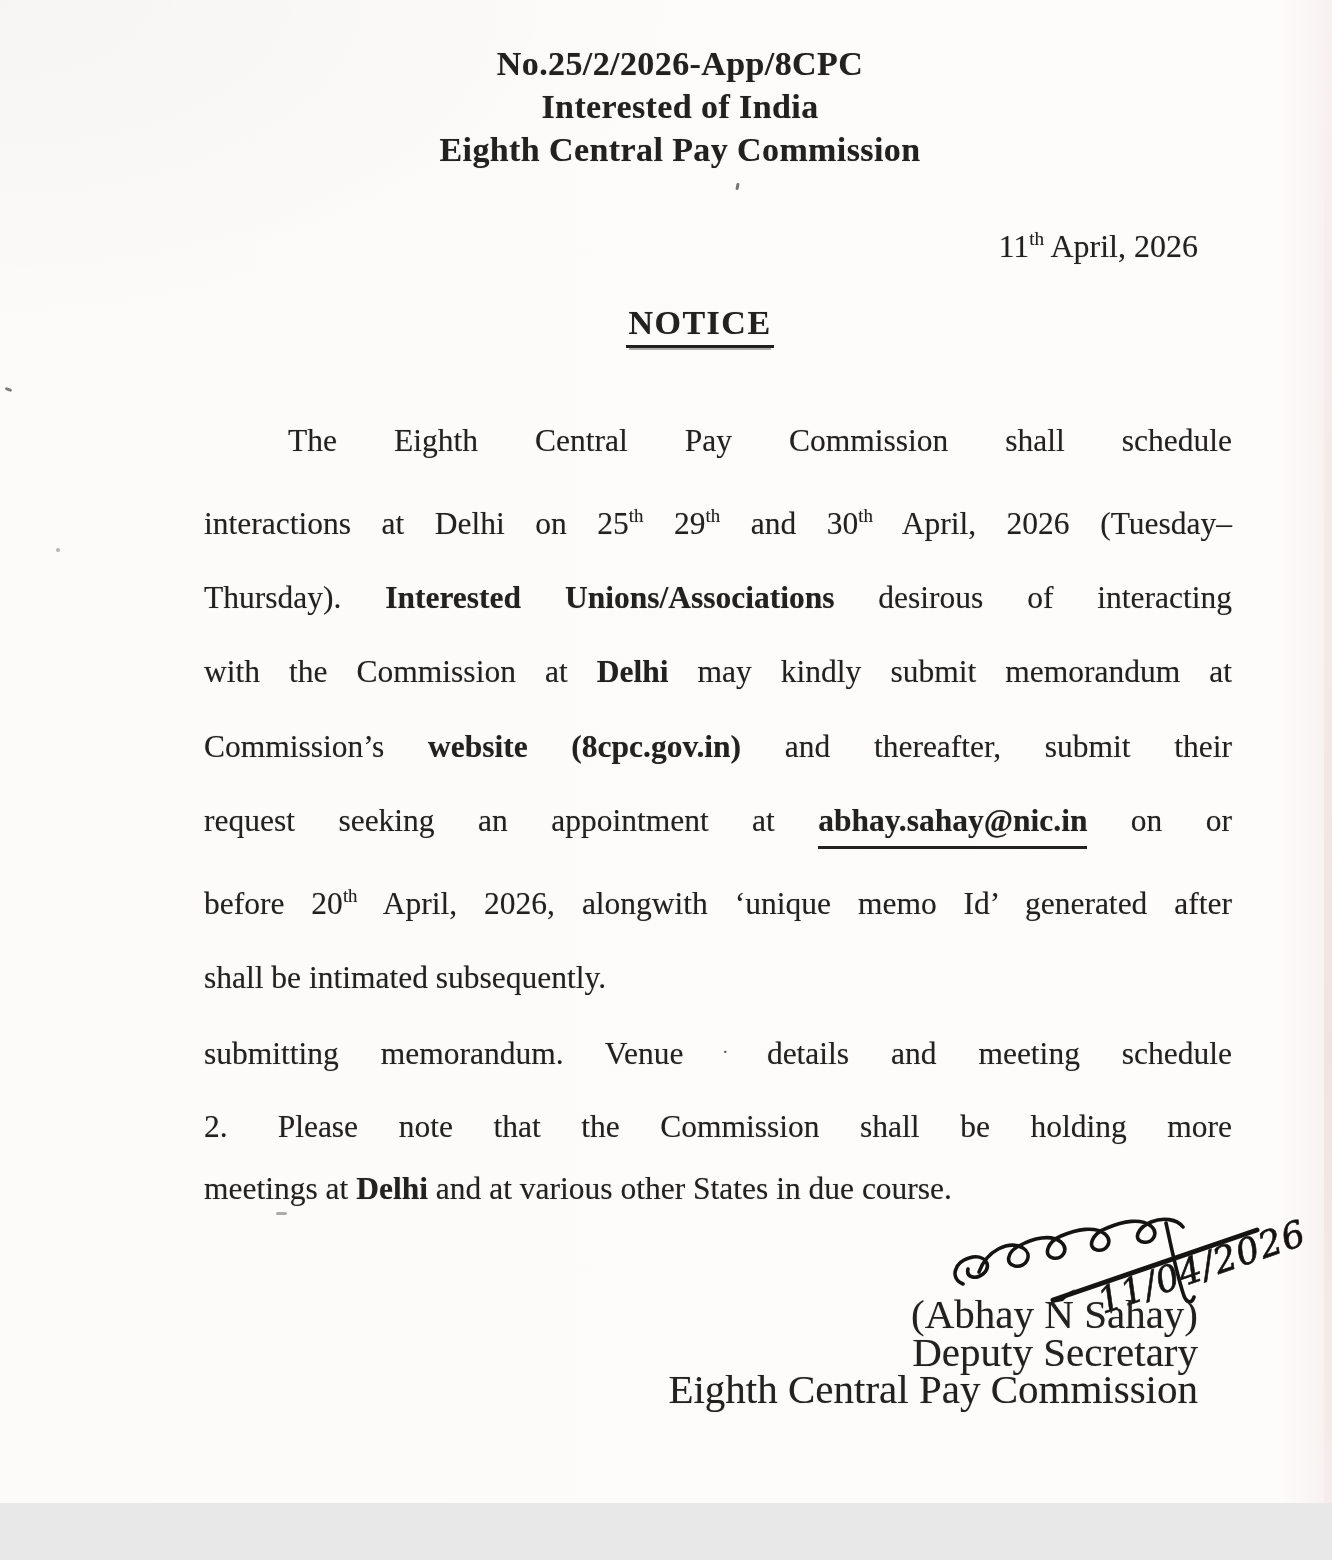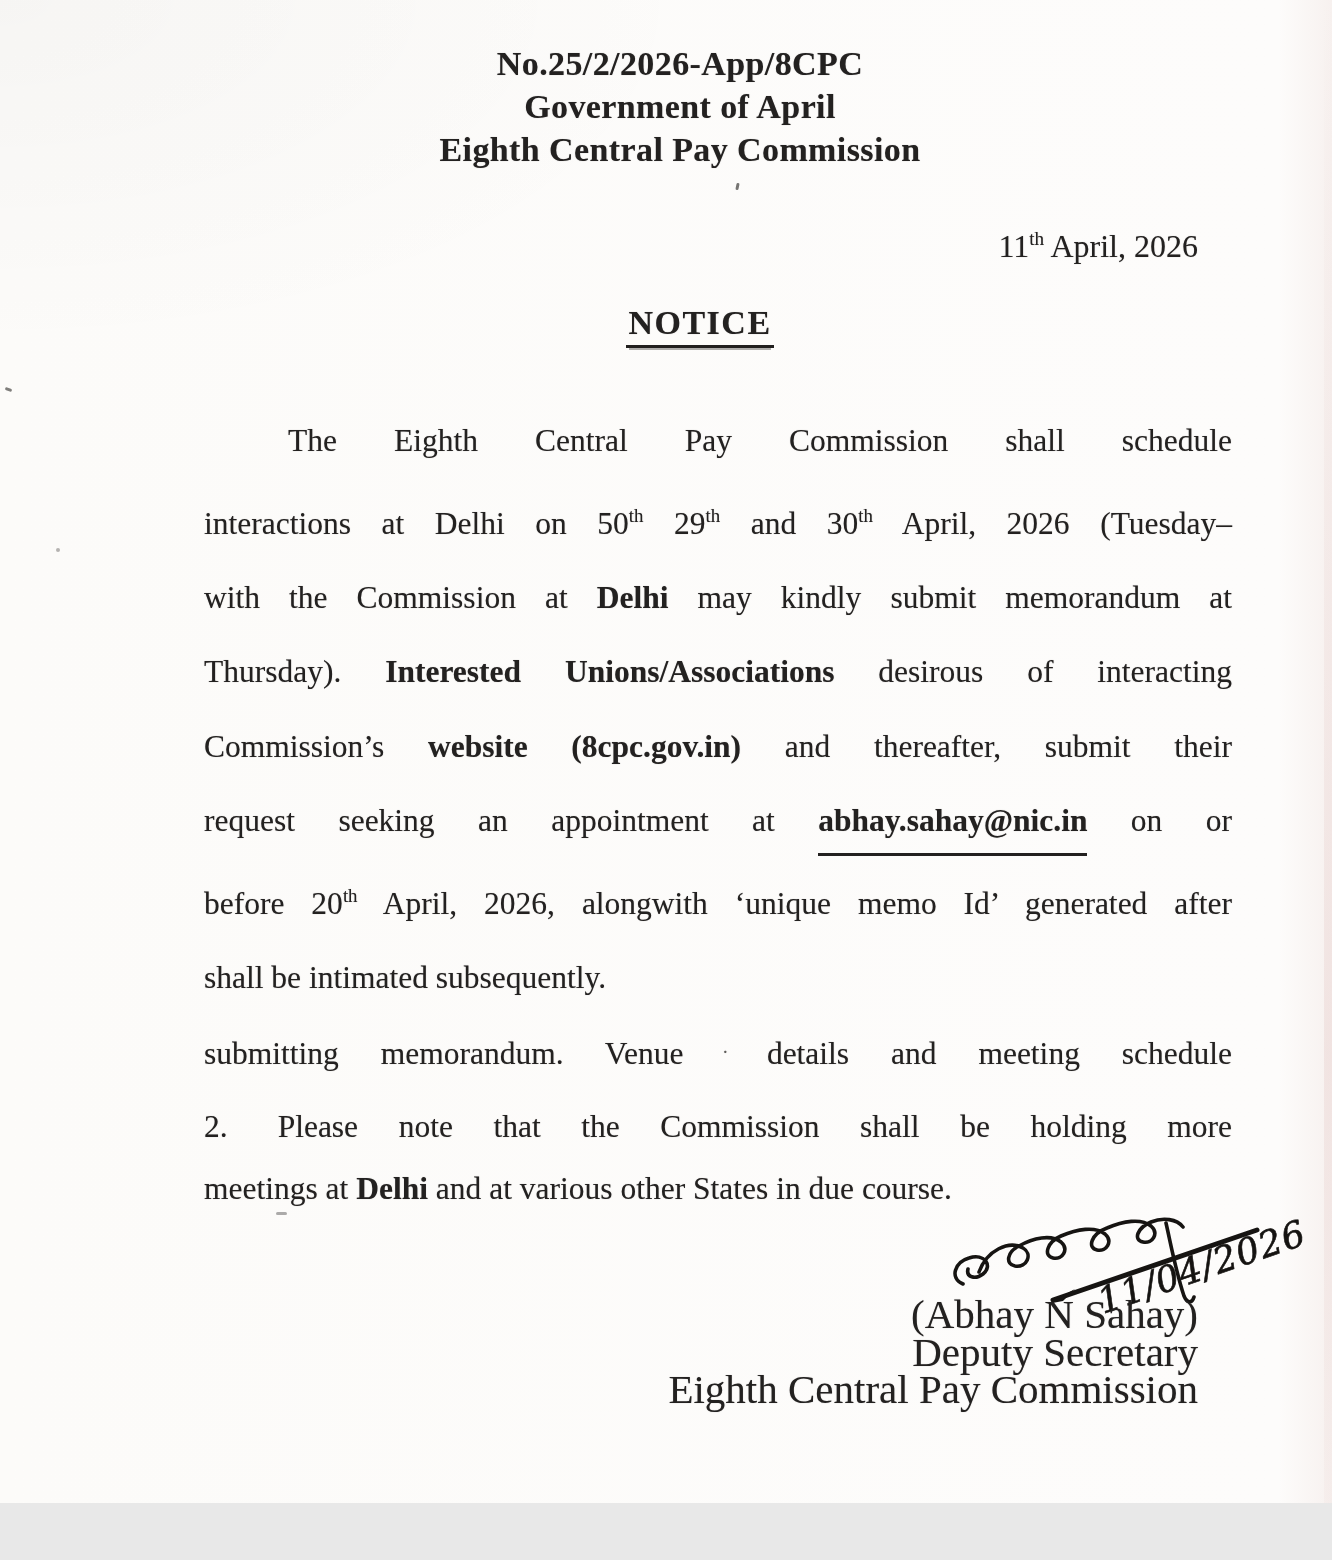--- a/index.html
+++ b/index.html
@@ -53,21 +53,21 @@
   }
   .p1{ top:404px; }
   .p2{ top:1096px; }
   .bline{ line-height:74.5px; }
   .p2 .bline{ line-height:62px; }
   .jline{ text-align:justify; text-align-last:justify; }
   .nline{ text-align:left; }
   .indent{ padding-left:84px; }
 
   .b{ font-weight:700; }
-  .u{ border-bottom:3px solid currentColor; padding-bottom:15px; }
+  .u{ border-bottom:3px solid currentColor; padding-bottom:8px; }
   .sup{ font-size:60%; vertical-align:super;font-family:Liberation Serif, serif; }
   .dim{ color:#5e5c59; font-size:58%; vertical-align:6px; }
   .gap{ display:inline-block; height:2px; }
 
   
   .sig-svg{ position:absolute; left:935px; top:1192px; }
   .sigblock{
     position:absolute; top:1296px; right:134px;
     text-align:right; font-size:41px; line-height:37.5px;
   }
@@ -81,36 +81,36 @@
   }
 </style>
 </head>
 <body>
 
 <div class="page">
 
   <div class="header">
     <div class="inner">
       <div class="hline txt">No.25/2/2026-App/8CPC</div>
-      <div class="hline txt">Government of April</div>
+      <div class="hline txt">Interested of India</div>
       <div class="hline txt">Eighth Central Pay Commission</div>
     </div>
   </div>
 
   <div class="dateline txt"><span>11</span><span class="sup">th</span><span> April, 2026</span></div>
 
   <div class="noticewrap">
     <span class="inner txt">NOTICE</span>
   </div>
 
   <div class="para p1">
     <div class="bline jline indent txt"><span>The Eighth Central Pay Commission shall schedule</span></div>
-    <div class="bline jline txt"><span>interactions at Delhi on 50</span><span class="sup">th</span><span> 29</span><span class="sup">th</span><span> and 30</span><span class="sup">th</span><span> April, 2026 (Tuesday–</span></div>
+    <div class="bline jline txt"><span>interactions at Delhi on 25</span><span class="sup">th</span><span> 29</span><span class="sup">th</span><span> and 30</span><span class="sup">th</span><span> April, 2026 (Tuesday–</span></div>
+    <div class="bline jline txt"><span>Thursday). </span><span class="b">Interested Unions/Associations</span><span> desirous of interacting</span></div>
     <div class="bline jline txt"><span>with the Commission at </span><span class="b">Delhi</span><span> may kindly submit memorandum at</span></div>
-    <div class="bline jline txt"><span>Thursday). </span><span class="b">Interested Unions/Associations</span><span> desirous of interacting</span></div>
     <div class="bline jline txt"><span>Commission’s </span><span class="b">website (8cpc.gov.in)</span><span> and thereafter, submit their</span></div>
     <div class="bline jline txt"><span>request seeking an appointment at </span><span class="b u">abhay.sahay@nic.in</span><span> on or</span></div>
     <div class="bline jline txt"><span>before 20</span><span class="sup">th</span><span> April, 2026, alongwith ‘unique memo Id’ generated after</span></div>
     <div class="bline nline txt"><span>shall be intimated subsequently.</span></div>
     <div class="bline jline txt"><span>submitting memorandum. Venue</span><span class="dim"> · </span><span>details and meeting schedule</span></div>
   </div>
 
   <div class="para p2">
     <div class="bline jline txt"><span>2.</span><span class="gap" style="width: 50px;"></span><span>Please note that the Commission shall be holding more</span></div>
     <div class="bline nline txt"><span>meetings at </span><span class="b">Delhi</span><span> and at various other States in due course.</span></div>

